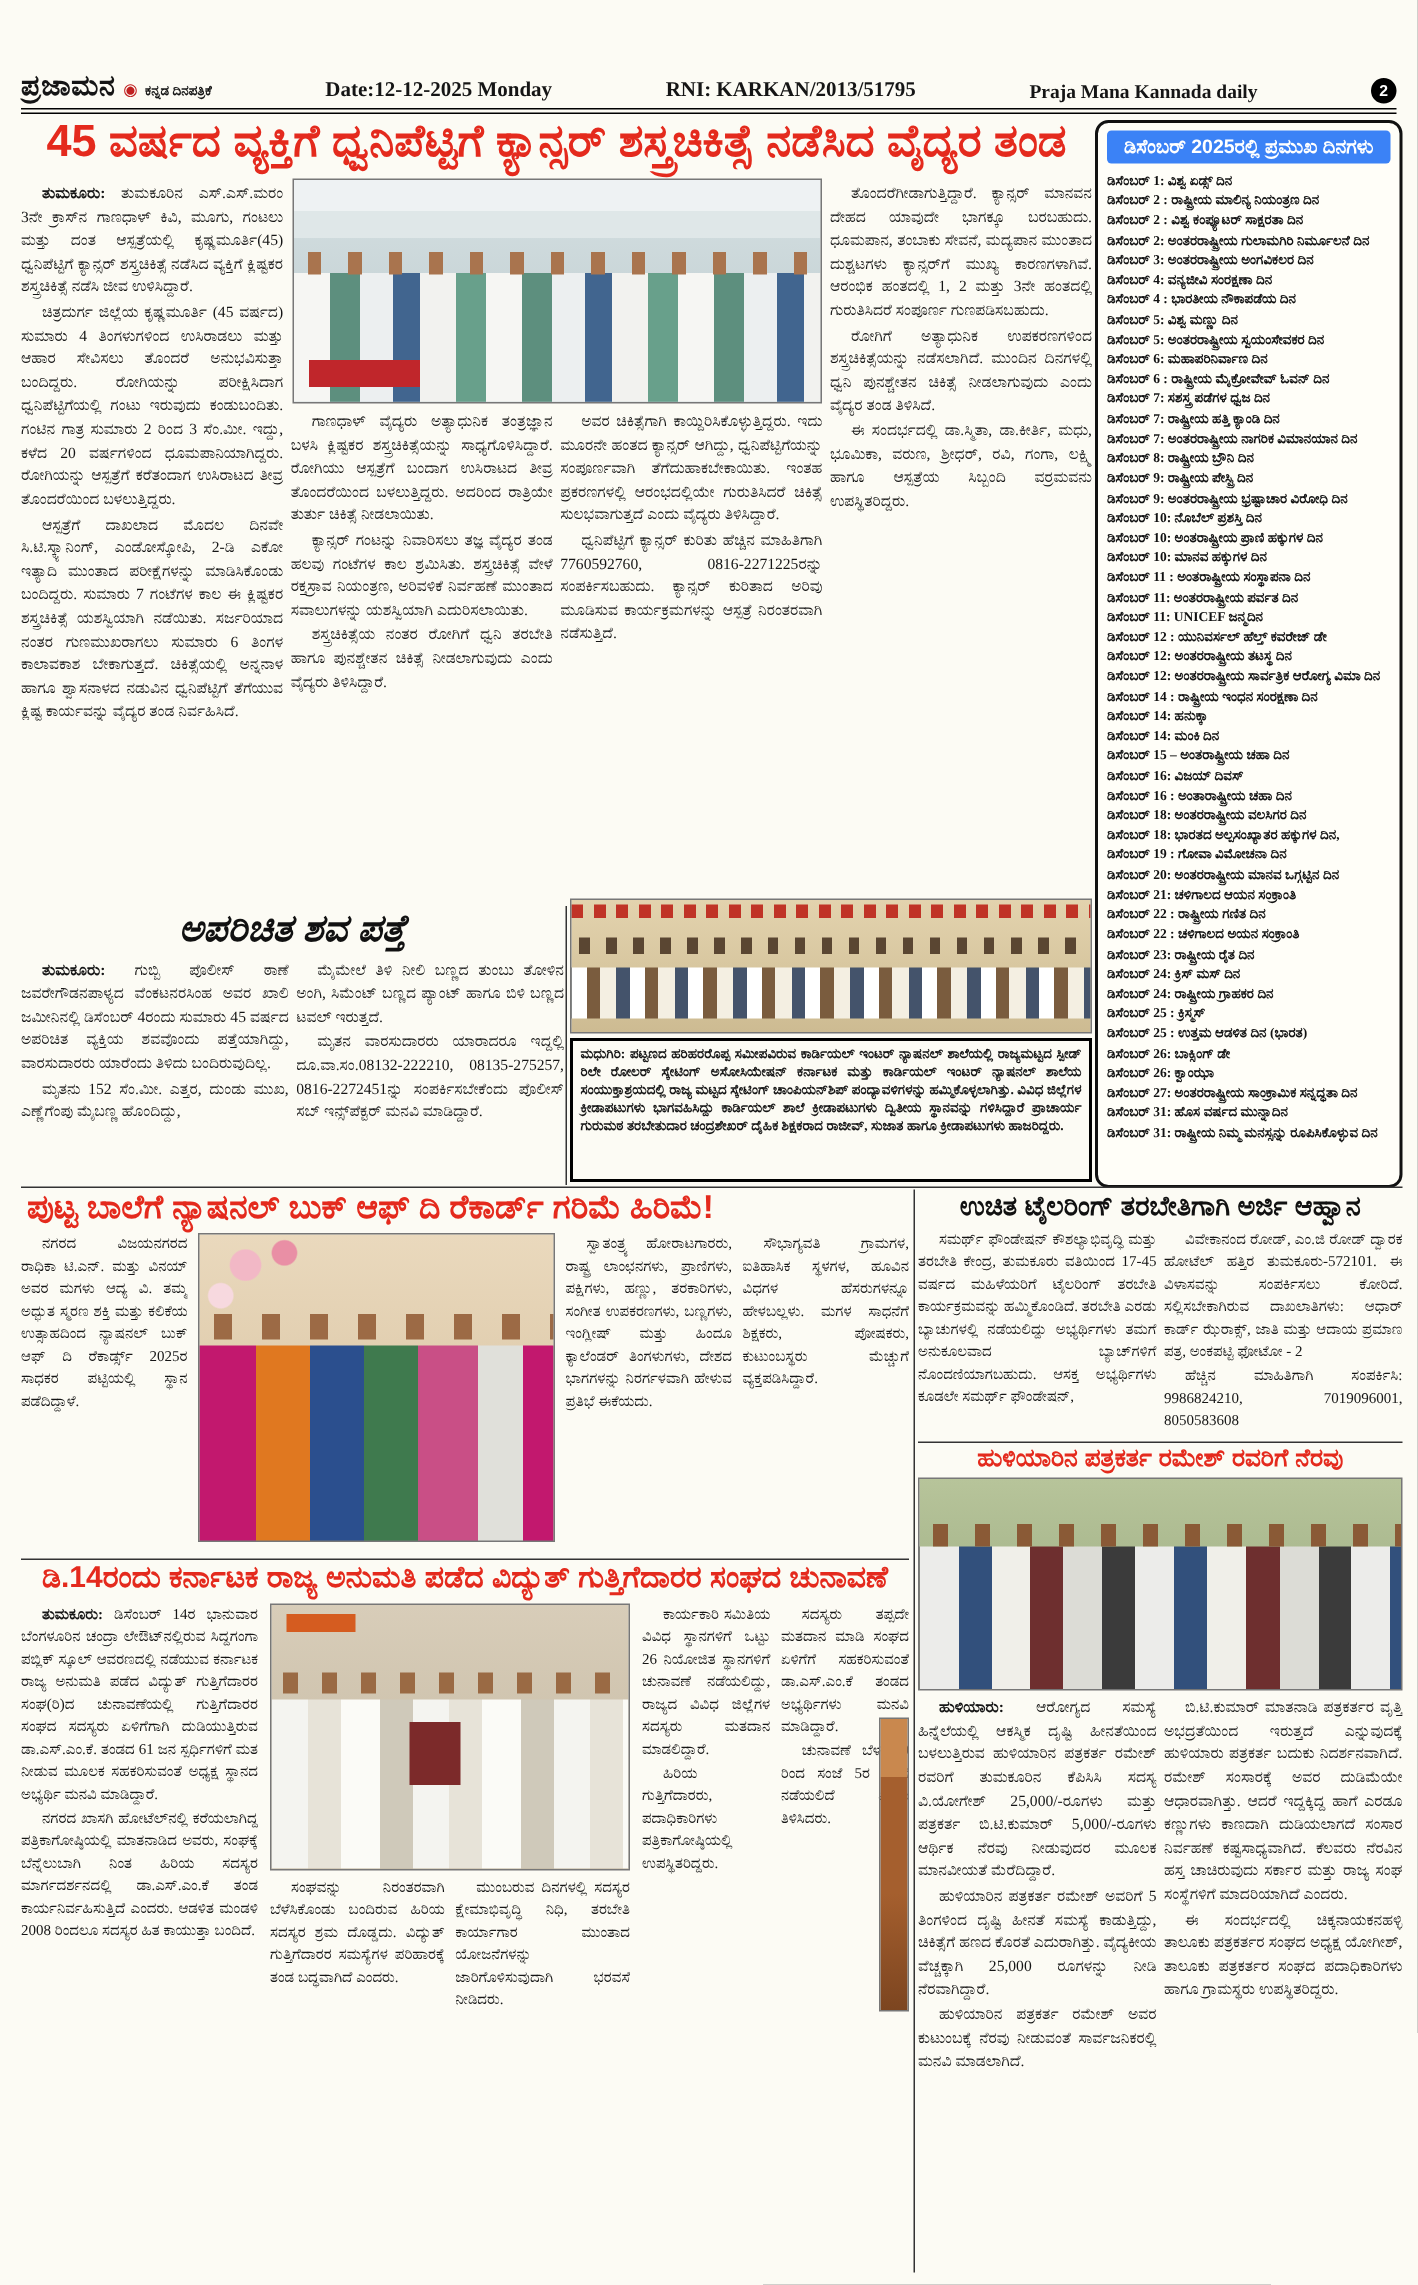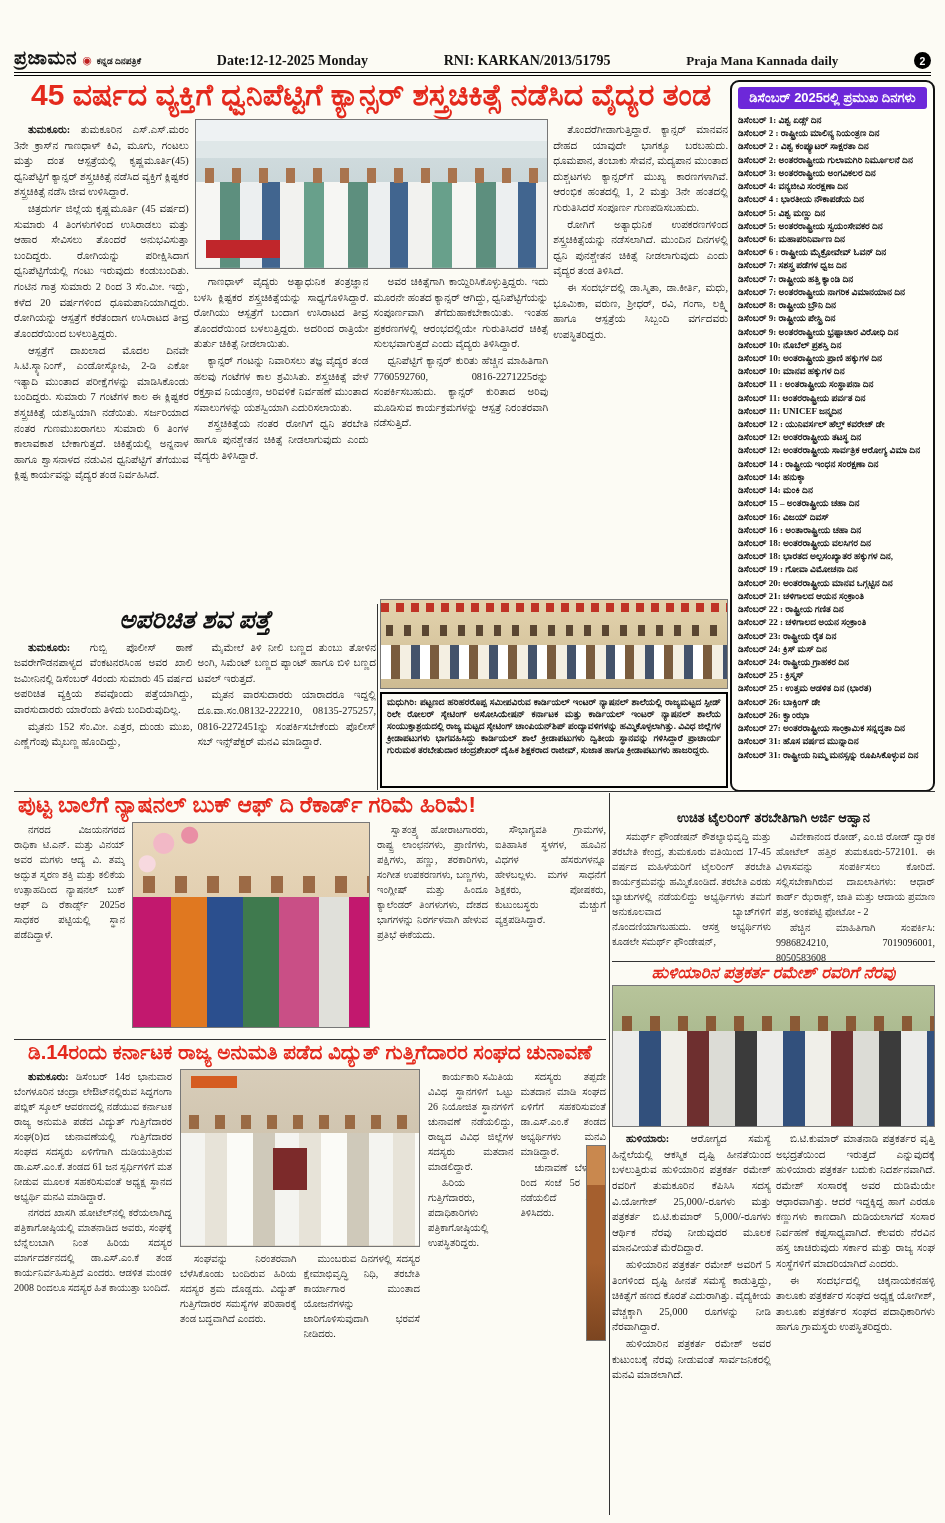--- a/index.html
+++ b/index.html
@@ -18,21 +18,21 @@
   .hdr-paper { font-size:13px; font-weight:bold; }
   .page-circle { width:17px; height:17px; border-radius:50%; background:#000; color:#fff; font-size:10.5px; font-weight:bold; display:flex; align-items:center; justify-content:center; font-family:"Liberation Sans",sans-serif; }
 
   
   .h-red { color:#e42a1d; font-weight:bold; font-family:"Liberation Sans",sans-serif; text-align:center; line-height:1.1; }
   .h-black { color:#111; font-weight:bold; font-family:"Liberation Sans",sans-serif; text-align:center; line-height:1.1; }
   .h1-main { left:14px; top:78px; width:714px; height:44px; font-size:30px; }
 
   
   .sidebar { left:730px; top:80px; width:205px; height:712px; border:2px solid #111; border-radius:9px; background:#fffef8; padding:5px 6px; overflow:hidden; }
-  .sidebar-title { background:#6d28d9; color:#fff; font-family:"Liberation Sans",sans-serif; font-weight:bold; font-size:13px; text-align:center; padding:3px 2px; border-radius:3px; margin-bottom:5px; }
+  .sidebar-title { background:#3b82f6; color:#fff; font-family:"Liberation Sans",sans-serif; font-weight:bold; font-size:13px; text-align:center; padding:3px 2px; border-radius:3px; margin-bottom:5px; }
   .sidebar ul { list-style:none; }
   .day-item { font-size:9px; font-weight:bold; line-height:1.47; color:#111; }
 
   
   .cols { display:flex; gap:5px; height:100%; }
   .col { flex:1; overflow:hidden; }
   .para { font-size:10.4px; line-height:1.5; text-align:justify; text-indent:14px; margin-bottom:1px; }
   .para .dl { font-weight:bold; }
 
   
@@ -80,26 +80,26 @@
   .skate-photo { width:100%; height:90px; }
   .skate-caption { border:2px solid #000; margin-top:3px; padding:3px 5px; height:96px; font-size:9px; line-height:1.32; text-align:justify; font-weight:bold; overflow:hidden; }
 
   .book-story { left:14px; top:793px; width:592px; height:246px; }
   .book-story .h-red { font-size:22px; margin-bottom:5px; text-align:left; padding-left:4px; }
   .book-body { display:flex; gap:7px; height:206px; }
   .book-c1 { width:160px; } .book-photo { width:238px; height:206px; flex:none; } .book-c2,.book-c3 { flex:1; }
   .book-body .para { font-size:10px; }
 
   .tailor-story { left:612px; top:795px; width:323px; height:166px; }
-  .tailor-story .h-black { font-size:13px; margin-bottom:4px;margin-top:16px; }
+  .tailor-story .h-black { font-size:18px; margin-bottom:4px; }
   .tailor-body { height:132px; }
   .tailor-body .para { font-size:10px; }
 
   .huliyar-story { left:612px; top:963px; width:323px; height:552px; }
-  .huliyar-story .h-red { font-size:16.5px; margin-bottom:4px;font-style:italic; }
+  .huliyar-story .h-red { font-size:16.5px; margin-bottom:4px; }
   .huliyar-photo { width:100%; height:142px; margin-bottom:4px; }
   .huliyar-body { height:378px; }
 
   .election-story { left:14px; top:1041px; width:592px; height:474px; }
   .election-story .h-red { font-size:20px; margin-bottom:6px; }
   .election-body { display:flex; gap:8px; height:438px; }
   .el-c1 { width:158px; flex:none; }
   .el-mid { width:240px; flex:none; display:flex; flex-direction:column; }
   .el-photo { width:100%; height:178px; margin-bottom:4px; }
   .el-midcols { display:flex; gap:7px; flex:1; overflow:hidden; }
@@ -207,21 +207,21 @@
         </div>
       <div class="col pad-photo">
 
       <p class="para"><b class="dl"></b><span>ಅವರ ಚಿಕಿತ್ಸೆಗಾಗಿ ಕಾಯ್ದಿರಿಸಿಕೊಳ್ಳುತ್ತಿದ್ದರು. ಇದು ಮೂರನೇ ಹಂತದ ಕ್ಯಾನ್ಸರ್ ಆಗಿದ್ದು, ಧ್ವನಿಪೆಟ್ಟಿಗೆಯನ್ನು ಸಂಪೂರ್ಣವಾಗಿ ತೆಗೆದುಹಾಕಬೇಕಾಯಿತು. ಇಂತಹ ಪ್ರಕರಣಗಳಲ್ಲಿ ಆರಂಭದಲ್ಲಿಯೇ ಗುರುತಿಸಿದರೆ ಚಿಕಿತ್ಸೆ ಸುಲಭವಾಗುತ್ತದೆ ಎಂದು ವೈದ್ಯರು ತಿಳಿಸಿದ್ದಾರೆ.</span></p>
           <p class="para"><b class="dl"></b><span>ಧ್ವನಿಪೆಟ್ಟಿಗೆ ಕ್ಯಾನ್ಸರ್ ಕುರಿತು ಹೆಚ್ಚಿನ ಮಾಹಿತಿಗಾಗಿ 7760592760, 0816-2271225ರನ್ನು ಸಂಪರ್ಕಿಸಬಹುದು. ಕ್ಯಾನ್ಸರ್ ಕುರಿತಾದ ಅರಿವು ಮೂಡಿಸುವ ಕಾರ್ಯಕ್ರಮಗಳನ್ನು ಆಸ್ಪತ್ರೆ ನಿರಂತರವಾಗಿ ನಡೆಸುತ್ತಿದೆ.</span></p>
         </div>
       <div class="col">
 
       <p class="para"><b class="dl"></b><span>ತೊಂದರೆಗೀಡಾಗುತ್ತಿದ್ದಾರೆ. ಕ್ಯಾನ್ಸರ್ ಮಾನವನ ದೇಹದ ಯಾವುದೇ ಭಾಗಕ್ಕೂ ಬರಬಹುದು. ಧೂಮಪಾನ, ತಂಬಾಕು ಸೇವನೆ, ಮದ್ಯಪಾನ ಮುಂತಾದ ದುಶ್ಚಟಗಳು ಕ್ಯಾನ್ಸರ್‌ಗೆ ಮುಖ್ಯ ಕಾರಣಗಳಾಗಿವೆ. ಆರಂಭಿಕ ಹಂತದಲ್ಲಿ 1, 2 ಮತ್ತು 3ನೇ ಹಂತದಲ್ಲಿ ಗುರುತಿಸಿದರೆ ಸಂಪೂರ್ಣ ಗುಣಪಡಿಸಬಹುದು.</span></p>
           <p class="para"><b class="dl"></b><span>ರೋಗಿಗೆ ಅತ್ಯಾಧುನಿಕ ಉಪಕರಣಗಳಿಂದ ಶಸ್ತ್ರಚಿಕಿತ್ಸೆಯನ್ನು ನಡೆಸಲಾಗಿದೆ. ಮುಂದಿನ ದಿನಗಳಲ್ಲಿ ಧ್ವನಿ ಪುನಶ್ಚೇತನ ಚಿಕಿತ್ಸೆ ನೀಡಲಾಗುವುದು ಎಂದು ವೈದ್ಯರ ತಂಡ ತಿಳಿಸಿದೆ.</span></p>
-          <p class="para"><b class="dl"></b><span>ಈ ಸಂದರ್ಭದಲ್ಲಿ ಡಾ.ಸ್ಮಿತಾ, ಡಾ.ಕೀರ್ತಿ, ಮಧು, ಭೂಮಿಕಾ, ವರುಣ, ಶ್ರೀಧರ್, ರವಿ, ಗಂಗಾ, ಲಕ್ಷ್ಮಿ ಹಾಗೂ ಆಸ್ಪತ್ರೆಯ ಸಿಬ್ಬಂದಿ ವರ್ಗದವರು ಉಪಸ್ಥಿತರಿದ್ದರು.</span></p>
+          <p class="para"><b class="dl"></b><span>ಈ ಸಂದರ್ಭದಲ್ಲಿ ಡಾ.ಸ್ಮಿತಾ, ಡಾ.ಕೀರ್ತಿ, ಮಧು, ಭೂಮಿಕಾ, ವರುಣ, ಶ್ರೀಧರ್, ರವಿ, ಗಂಗಾ, ಲಕ್ಷ್ಮಿ ಹಾಗೂ ಆಸ್ಪತ್ರೆಯ ಸಿಬ್ಬಂದಿ ವರ್ರಮವನು ಉಪಸ್ಥಿತರಿದ್ದರು.</span></p>
         </div>
     </div>
   </div>
 
   <div class="abs unknown-story">
     <h2 class="h-black">ಅಪರಿಚಿತ ಶವ ಪತ್ತೆ</h2>
     <div class="cols unknown-body">
       <div class="col">
 
       <p class="para"><b class="dl">ತುಮಕೂರು:</b><span> ಗುಬ್ಬಿ ಪೊಲೀಸ್ ಠಾಣೆ ಜವರೇಗೌಡನಪಾಳ್ಯದ ವೆಂಕಟನರಸಿಂಹ ಅವರ ಖಾಲಿ ಜಮೀನಿನಲ್ಲಿ ಡಿಸೆಂಬರ್ 4ರಂದು ಸುಮಾರು 45 ವರ್ಷದ ಅಪರಿಚಿತ ವ್ಯಕ್ತಿಯ ಶವವೊಂದು ಪತ್ತೆಯಾಗಿದ್ದು, ವಾರಸುದಾರರು ಯಾರೆಂದು ತಿಳಿದು ಬಂದಿರುವುದಿಲ್ಲ.</span></p>

